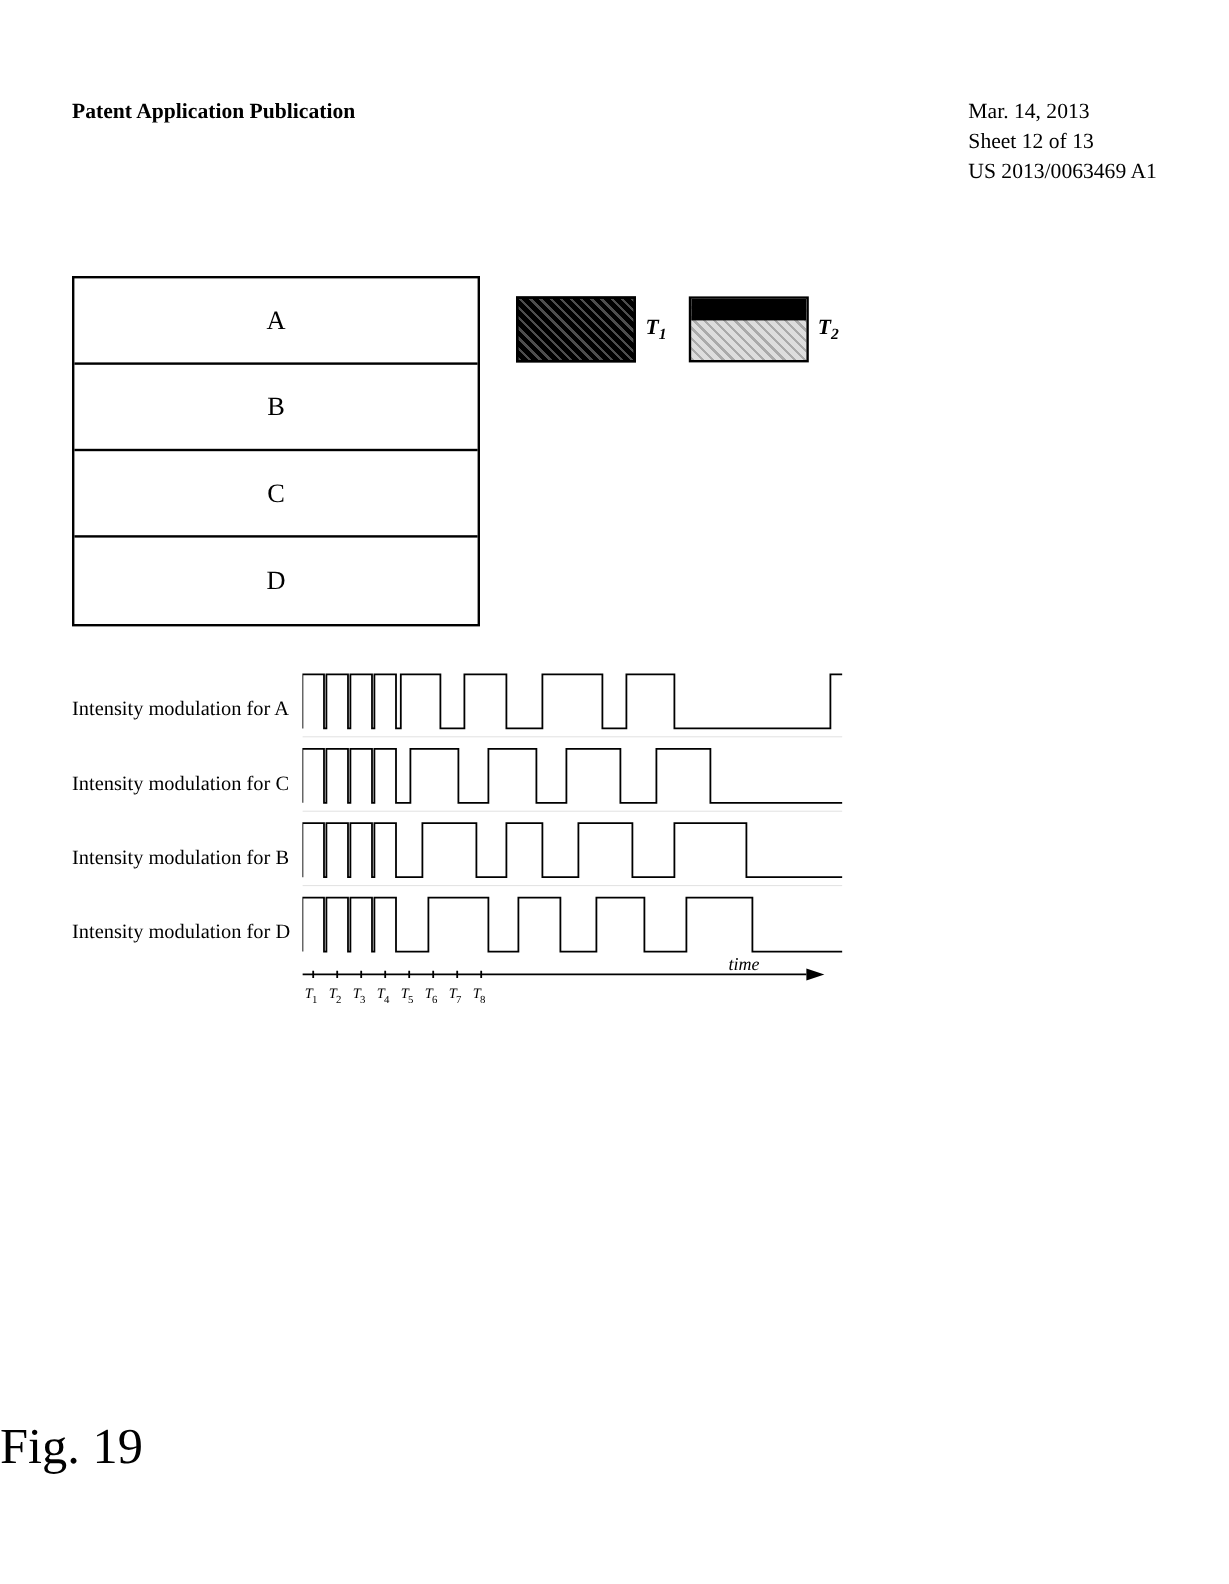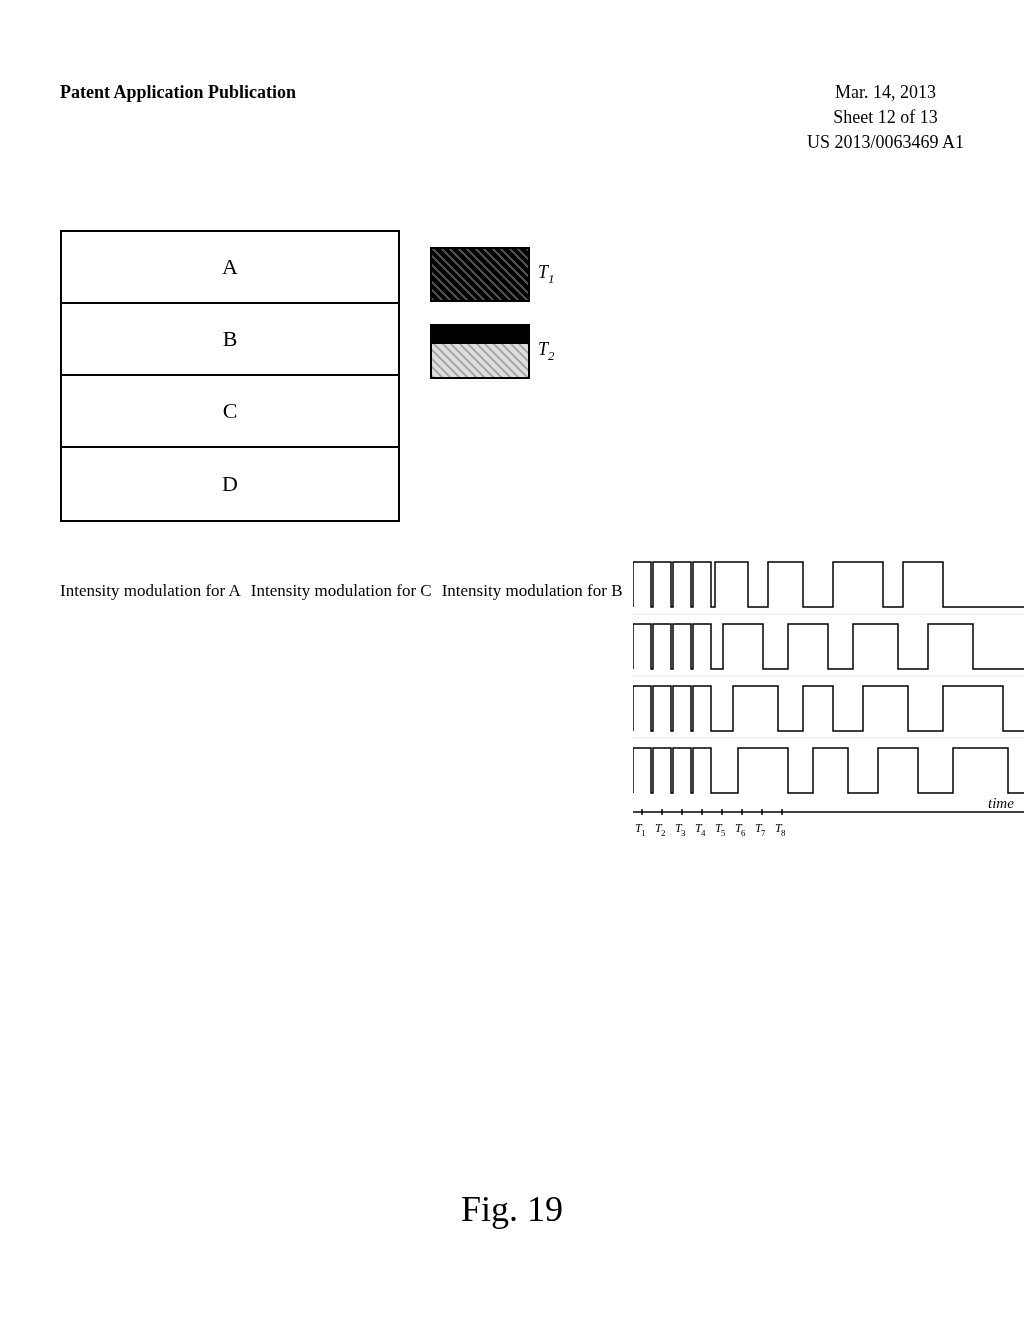--- a/index.html
+++ b/index.html
@@ -23,21 +23,21 @@
       align-items: flex-start;
       margin-top: 40px;
     }
     .header-left {
       font-size: 18px;
       font-weight: bold;
       line-height: 1.4;
     }
     .header-right {
       font-size: 18px;
-      text-align: center;
+      text-align: left;
       line-height: 1.4;
     }
 
     
     .figure-container {
       position: absolute;
       top: 230px;
       left: 60px;
       right: 60px;
     }
@@ -63,23 +63,24 @@
       justify-content: center;
       font-size: 22px;
     }
     .abcd-row:last-child {
       border-bottom: none;
     }
 
     
     .t-patterns {
       display: flex;
-      flex-direction: column;
-      gap: 5px;
+      flex-direction: row;
+      gap: 18px;
       padding-top: 8px;
+      font-weight: bold;
     }
     .t-row {
       display: flex;
       align-items: center;
       height: 72px;
       gap: 8px;
     }
     .t-pattern-box {
       width: 100px;
       height: 55px;
@@ -134,21 +135,21 @@
 
     
     .bottom-section {
       margin-top: 30px;
       display: flex;
       align-items: flex-start;
       gap: 0px;
     }
     .intensity-labels {
       display: flex;
-      flex-direction: row;
+      flex-direction: column;
       gap: 0px;
       padding-top: 8px;
     }
     .intensity-label {
       height: 62px;
       display: flex;
       align-items: center;
       font-size: 17px;
       white-space: nowrap;
       padding-right: 10px;
@@ -161,22 +162,21 @@
     }
     .waveform-svg {
       display: block;
     }
 
     
     .fig-caption {
       position: absolute;
       bottom: 90px;
       left: 0; right: 0;
-      text-align: center;
-      font-size: 36px;
+      font-size: 42px;
     }
   </style>
 </head>
 <body>
 
 <div class="header">
   <div class="header-left">
     <div>Patent Application Publication</div>
   </div>
   <div class="header-right">
@@ -213,20 +213,21 @@
 
     </div>
   </div>
 
   <div class="bottom-section">
 
     <div class="intensity-labels">
       <div class="intensity-label">Intensity modulation for A</div>
       <div class="intensity-label">Intensity modulation for C</div>
       <div class="intensity-label">Intensity modulation for B</div>
+      <div class="intensity-label">Intensity modulation for D</div>
     </div>
 
     <div class="waveform-container">
       <svg class="waveform-svg" width="450" height="310" viewBox="0 0 450 310">
 
         <line x1="0" y1="62" x2="450" y2="62" stroke="#ccc" stroke-width="0.5"></line>
         <line x1="0" y1="124" x2="450" y2="124" stroke="#ccc" stroke-width="0.5"></line>
         <line x1="0" y1="186" x2="450" y2="186" stroke="#ccc" stroke-width="0.5"></line>
 
         <polyline points="

